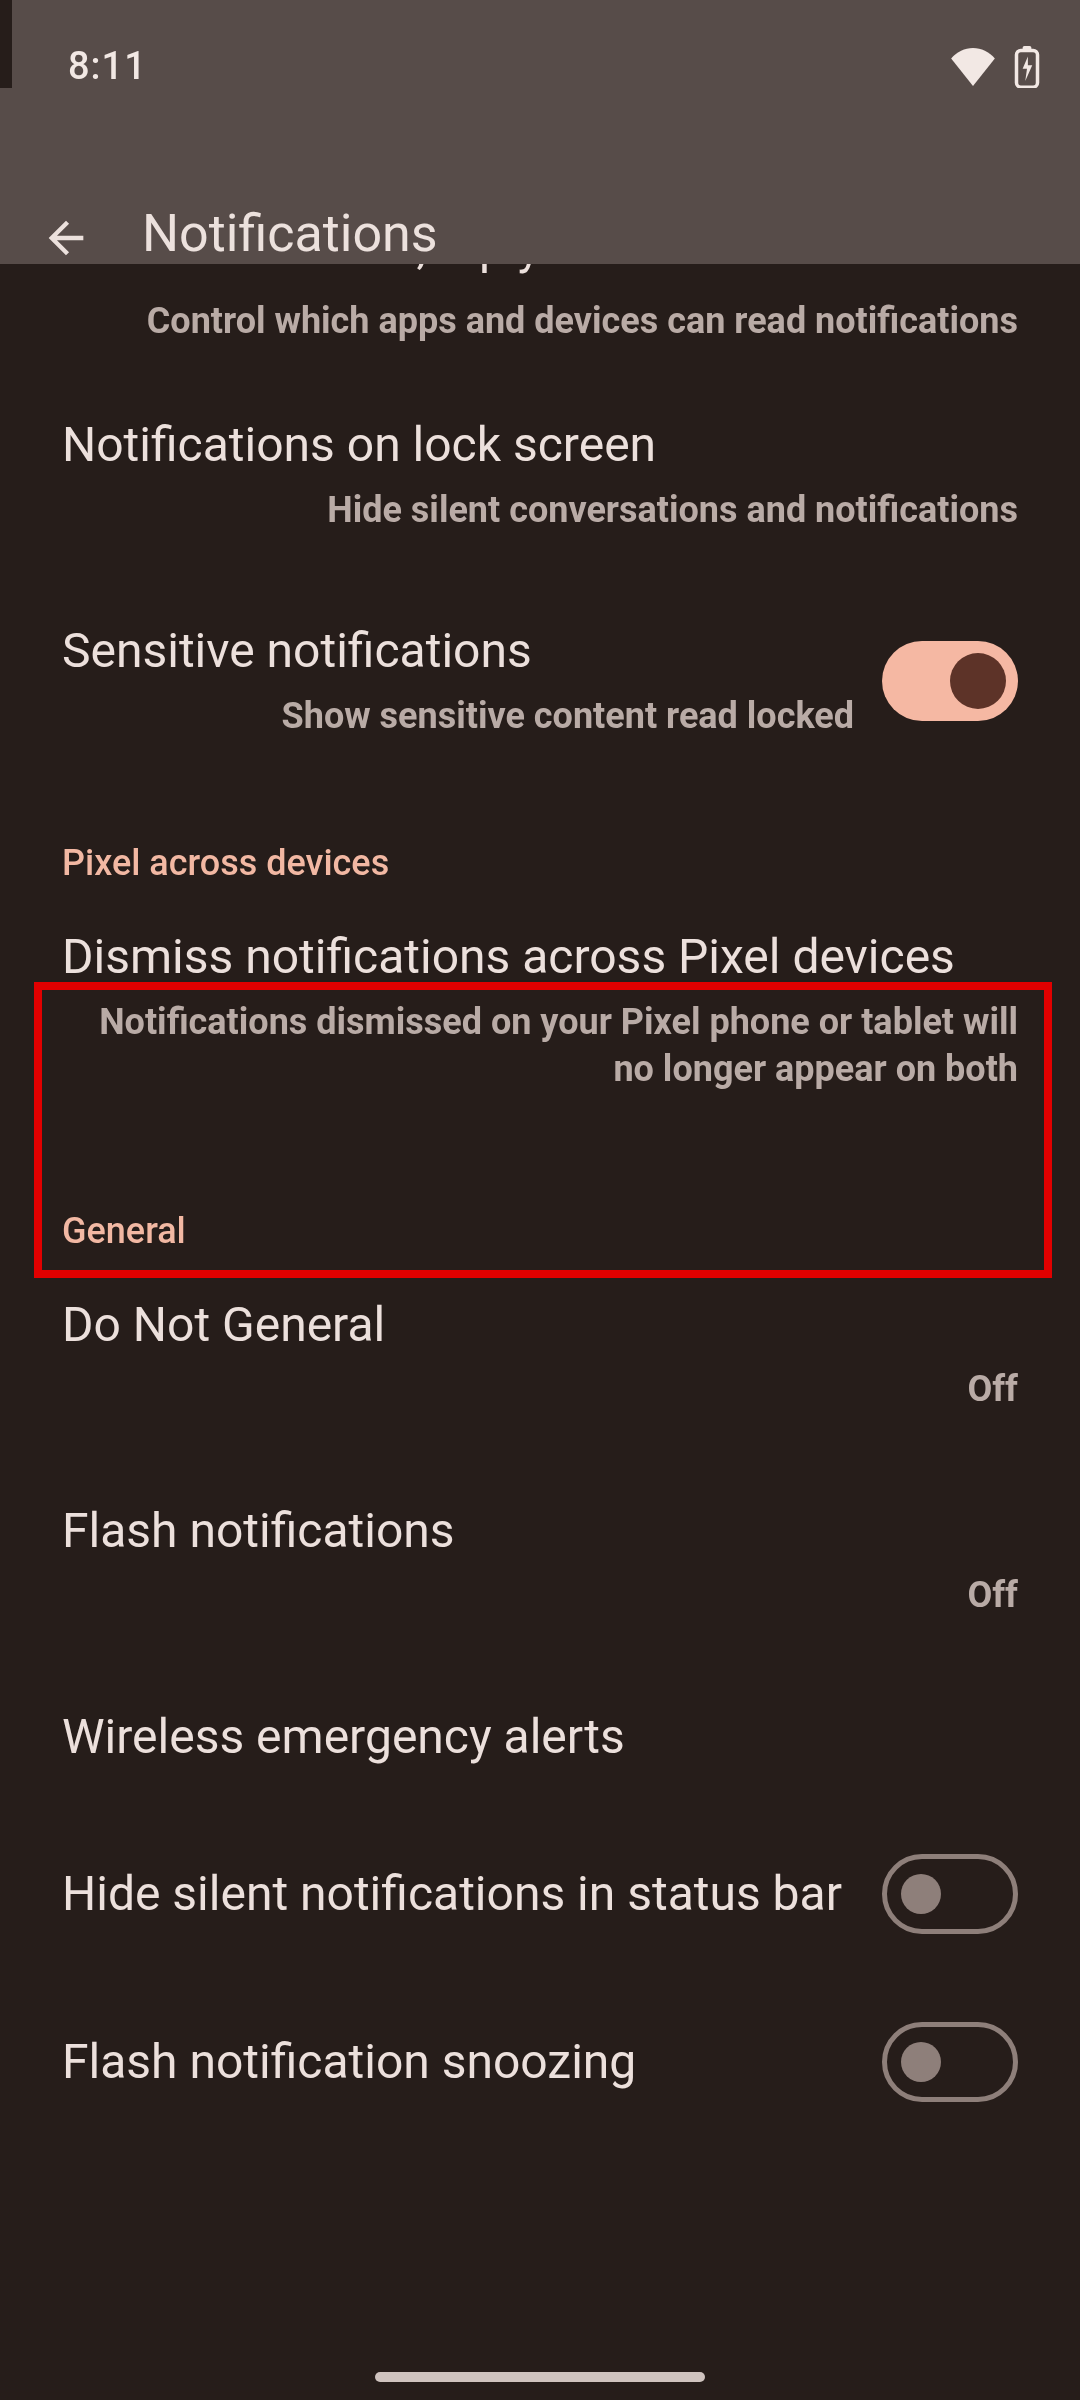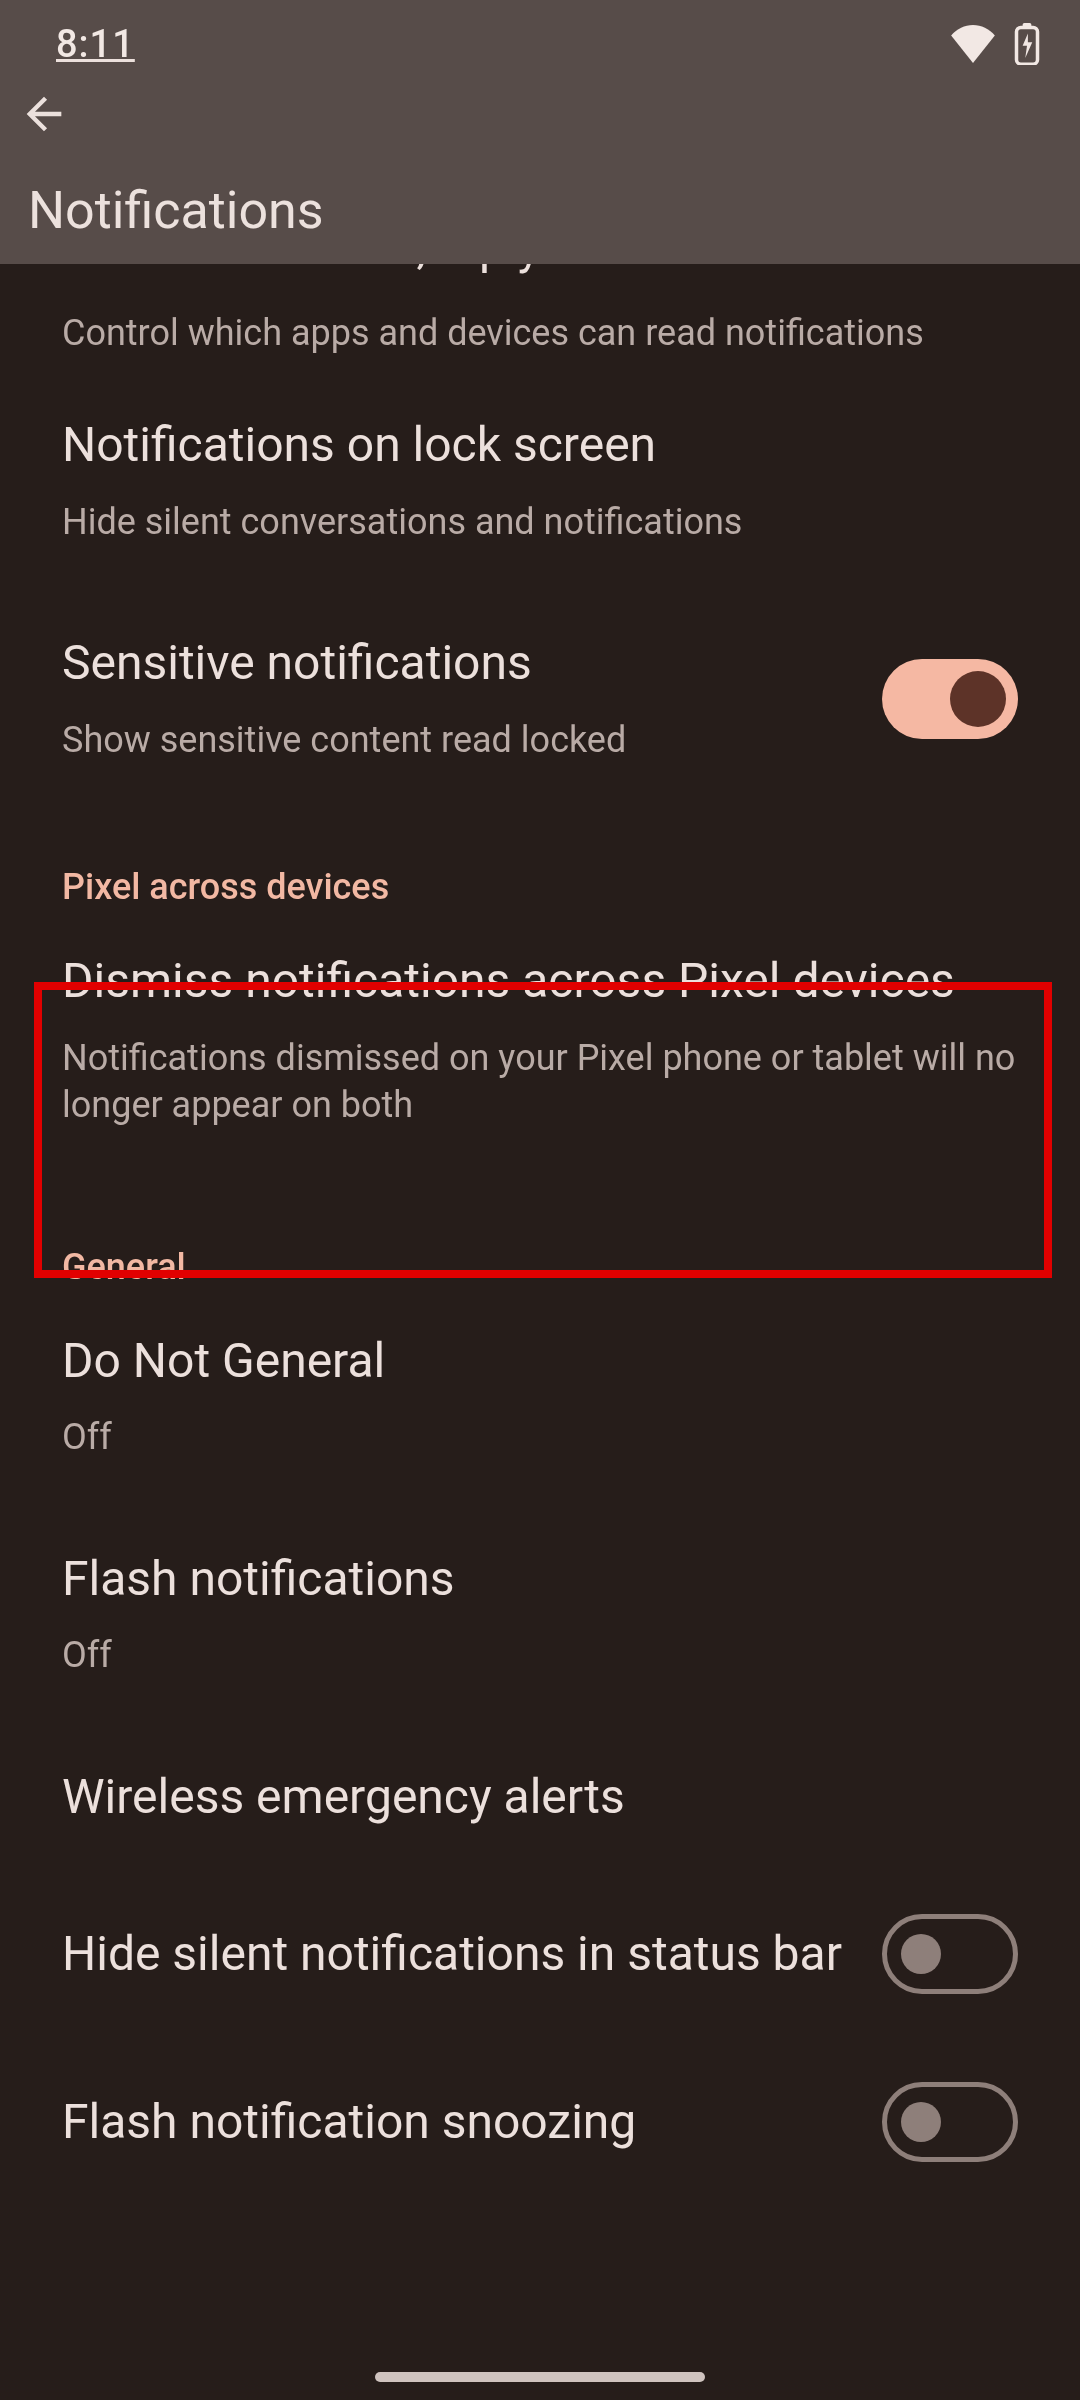--- a/index.html
+++ b/index.html
@@ -8,27 +8,26 @@
     height: 2400px;
     overflow: hidden;
     font-family: Roboto, "Helvetica Neue", Arial, sans-serif;
     background: #261d1a;
     color: #ece0dc;
   }
 
   
   .statusbar {
     position: absolute;
-    top: 0; left: 0; right: 0;
+    top: 0; left: 12px; right: 0;
     height: 88px;
     background: #574c49;
     display: flex;
-    align-items: center;
+    align-items: flex-end;
     padding: 0 40px 0 56px;
-    text-decoration: underline;
   }
   .statusbar .clock {
     font-size: 38px;
     font-weight: 500;
     color: #f2e8e4;
     letter-spacing: 1px;
   }
   .statusbar .right {
     margin-left: auto;
     display: flex;
@@ -37,24 +36,23 @@
   }
   .statusbar svg { display: block; }
 
   
   .appbar {
     position: absolute;
     top: 88px; left: 0; right: 0;
     height: 176px;
     background: #574c49;
     display: flex;
-    align-items: flex-start;
-    padding: 0 18px;
+    align-items: flex-end;
+    padding: 0 40px;
     gap: 40px;
-    flex-direction: column;
   }
   .appbar svg { display: block; }
   .appbar .title {
     font-size: 52px;
     font-weight: 400;
     color: #ece1dd;
     margin-left: 10px;
   }
 
   
@@ -76,25 +74,26 @@
     flex: 1 1 auto;
     min-width: 0;
   }
   .setting .title {
     font-size: 48px;
     line-height: 1.22;
     color: #ece0dc;
     font-weight: 400;
   }
   .setting .sub {
-    margin-top: 24px;
+    margin-top: 12px;
     font-size: 36px;
     line-height: 1.32;
     color: #b9aba6;
-    font-weight: 400;
+    font-weight: 700;
+    text-align: right;
   }
 
   
   .setting.clipped {
     padding-top: 0;
     padding-bottom: 44px;
     position: relative;
     overflow: hidden;
     height: 108px;
   }

